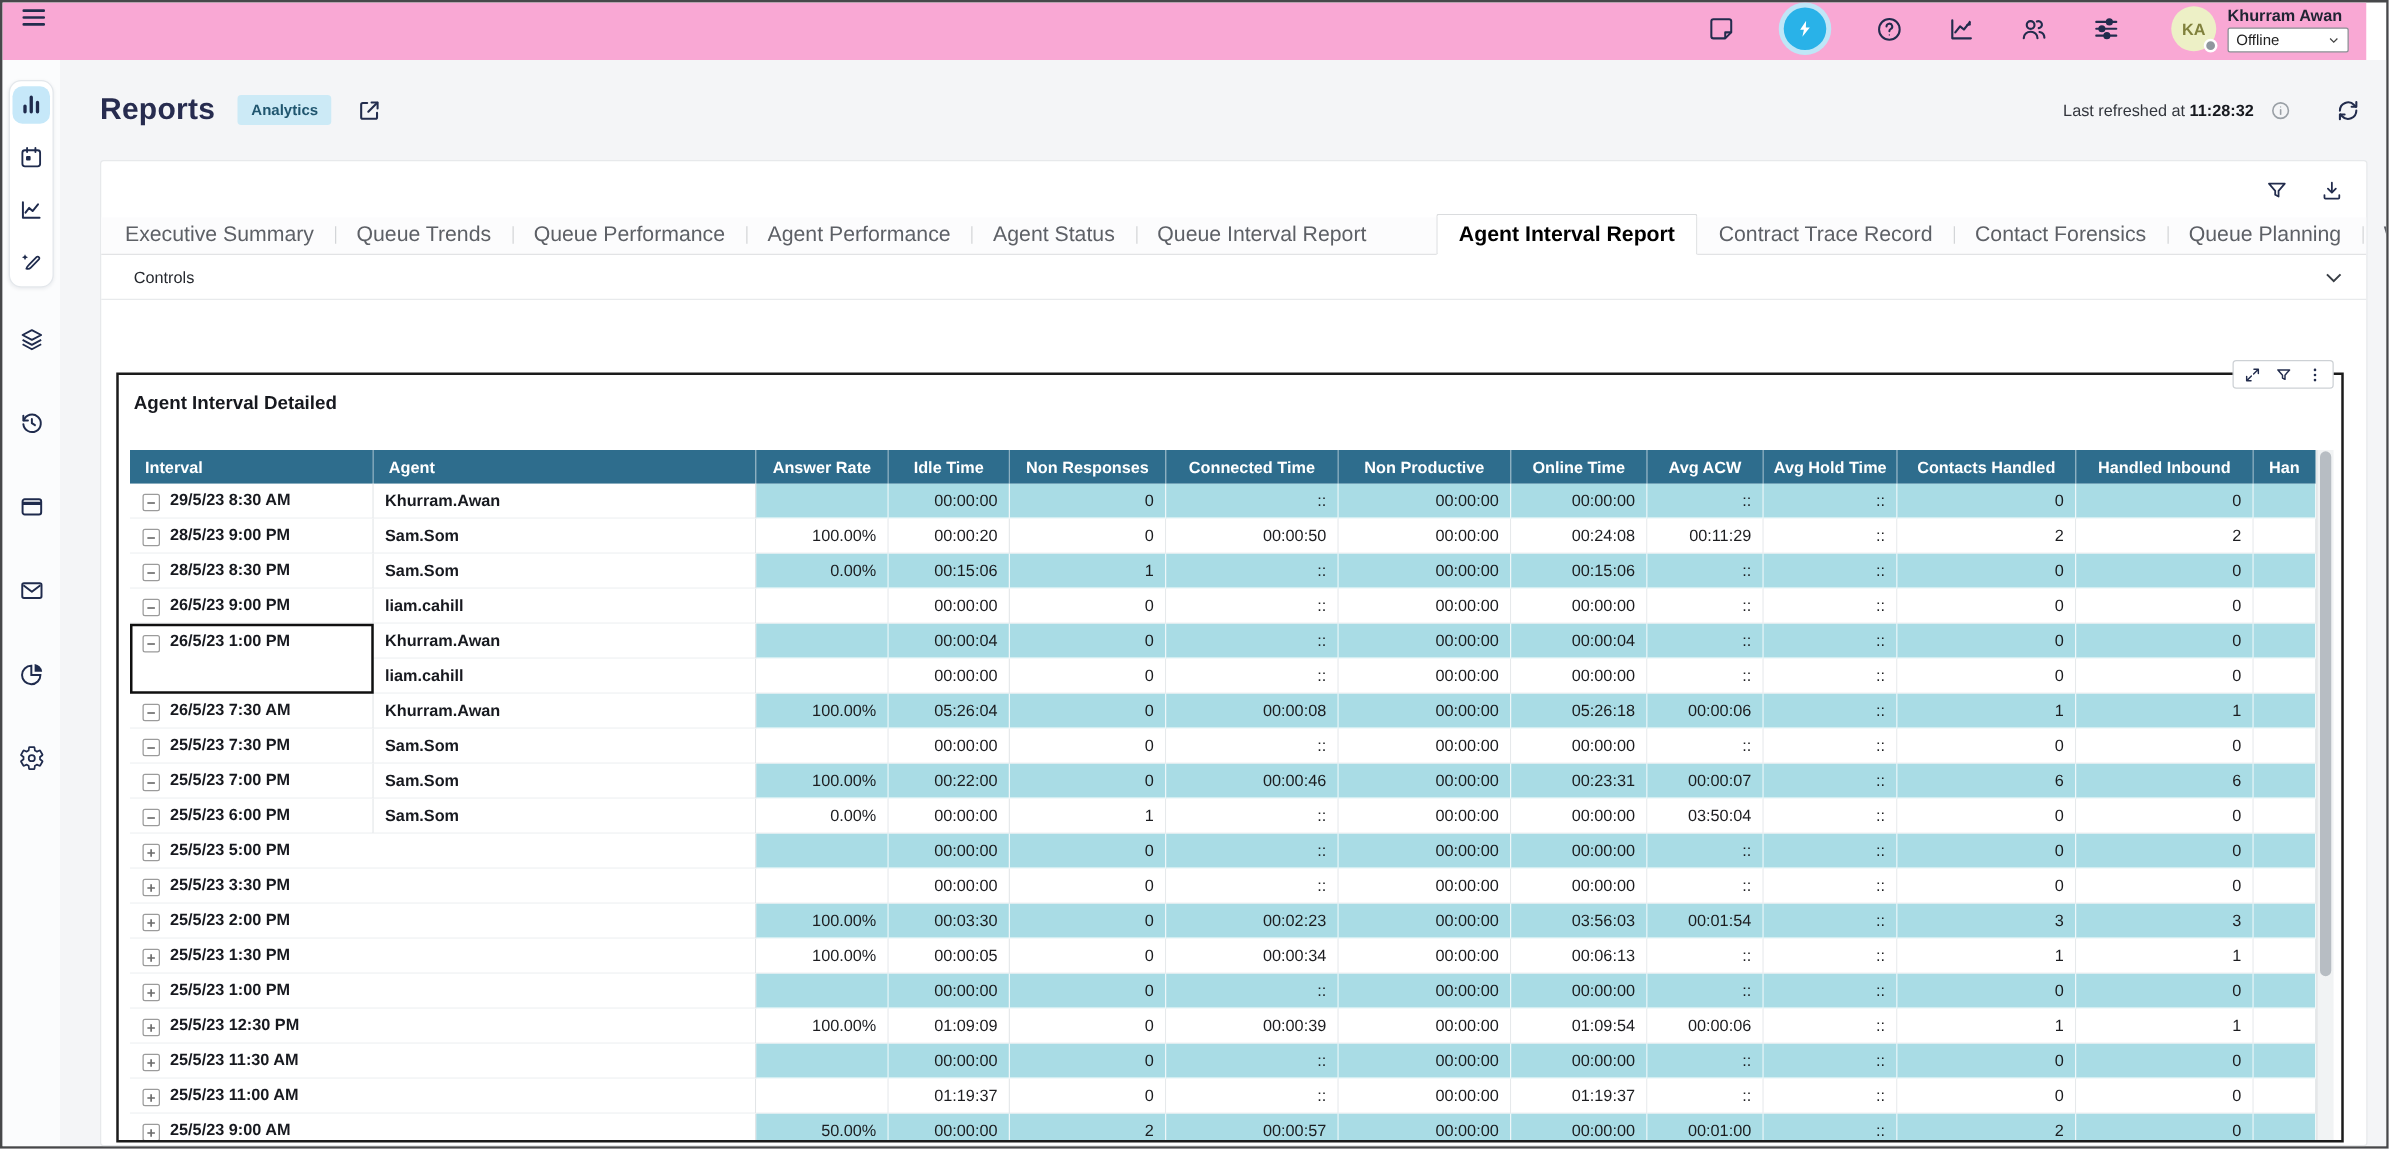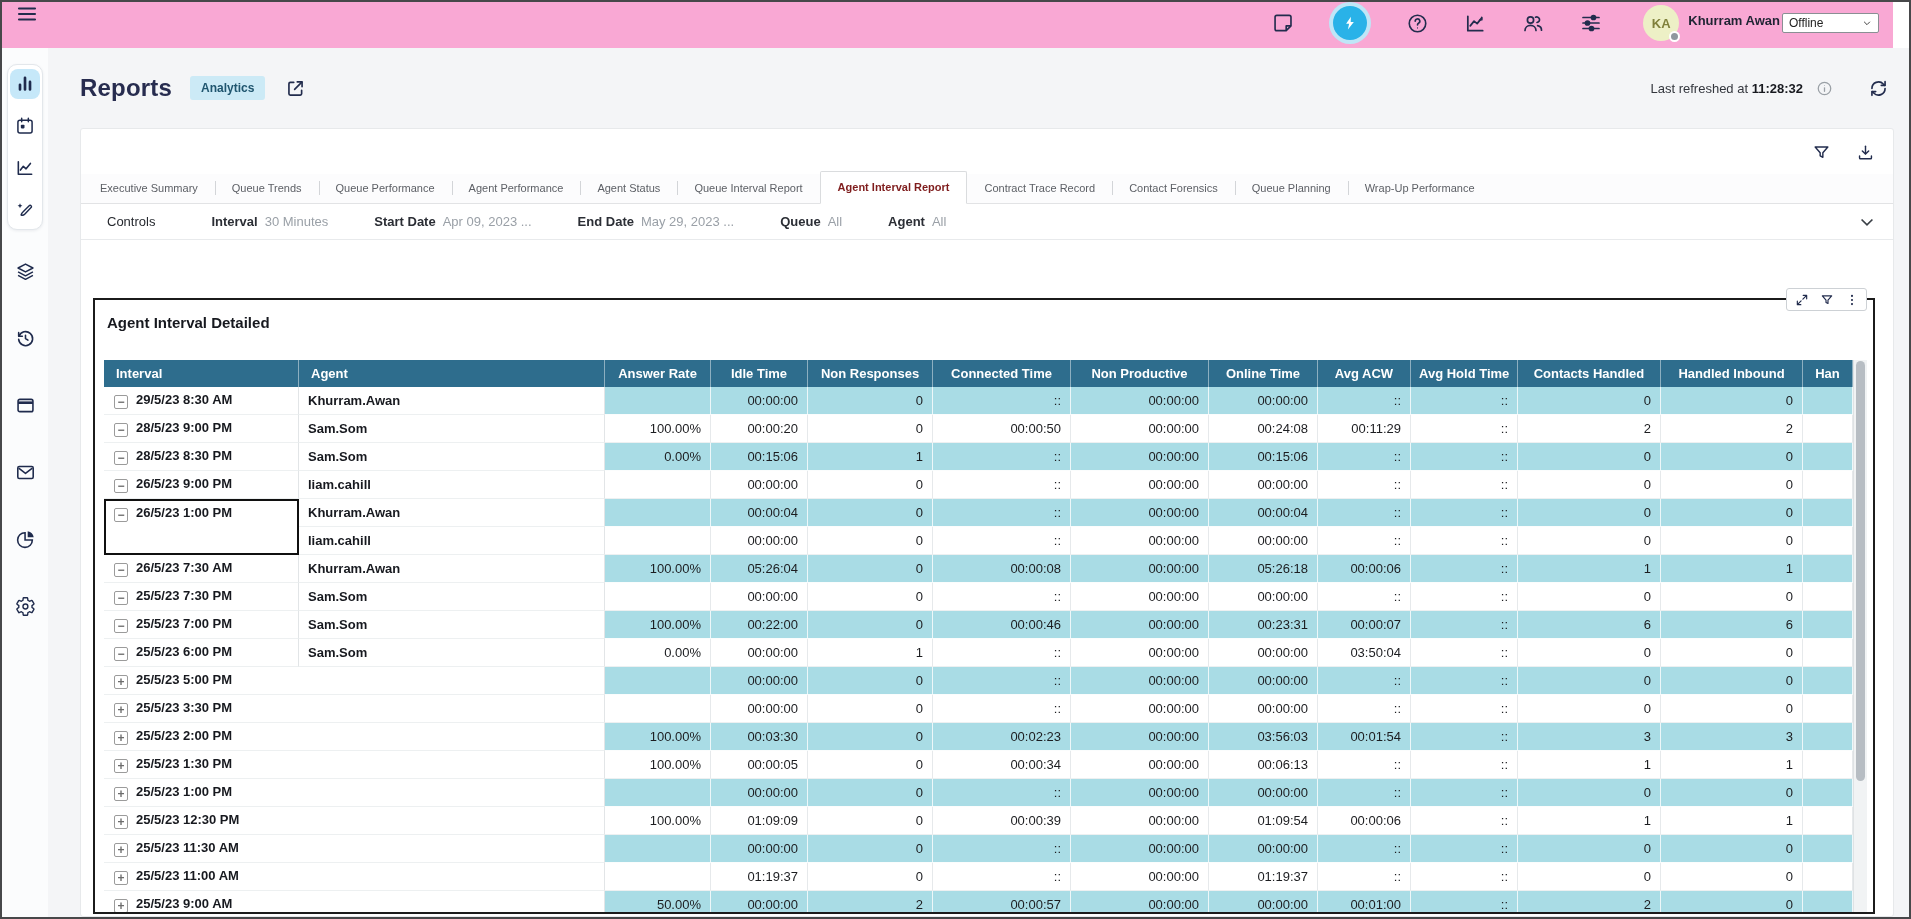--- a/index.html
+++ b/index.html
@@ -9,21 +9,21 @@
   
   .topbar { position:absolute; left:0; top:0; right:16px; height:46px; background:#f9a8d4; display:flex; align-items:flex-start; z-index:5; }
   .hamburger { margin-left:13px; cursor:pointer; }
   .topbar-right { margin-left:auto; display:flex; align-items:center; gap:34px; padding-right:14px; }
   .tb-icon { width:24px; height:24px; display:flex; align-items:center; justify-content:center; cursor:pointer; }
   .flash-wrap { width:42px; height:42px; border-radius:50%; background:#bfe6f7; display:flex; align-items:center; justify-content:center; }
   .flash-circle { width:34px; height:34px; border-radius:50%; background:#29b2e8; display:flex; align-items:center; justify-content:center; }
   .user-block { display:flex; align-items:center; gap:9px; margin-left:6px; }
   .avatar { position:relative; width:36px; height:36px; border-radius:50%; background:#edf0c6; color:#80813c; font-weight:bold; font-size:13px; display:flex; align-items:center; justify-content:center; }
   .status-dot { position:absolute; right:-1px; bottom:-1px; width:11px; height:11px; border-radius:50%; background:#8f979e; border:2px solid #fff; }
-  .user-meta { display:flex; flex-direction:row; gap:2px; }
+  .user-meta { display:flex; flex-direction:column; gap:2px; }
   .user-name { font-size:13px; font-weight:bold; color:#1f2433; }
   .status-select { width:97px; height:20px; border:1px solid #8a8f94; border-radius:2px; background:#fff; font-size:12px; color:#222; display:flex; align-items:center; justify-content:space-between; padding:0 6px; cursor:pointer; }
 
   
   .sidebar { position:absolute; left:0; top:46px; bottom:0; width:46px; background:#fbfcfd; z-index:4; }
   .nav-group { margin:16px auto 0; width:36px; background:#fff; border:1px solid #e3e7eb; border-radius:10px; box-shadow:0 1px 3px rgba(30,40,60,.08); padding:4px 0; display:flex; flex-direction:column; align-items:center; gap:12px; }
   .nav-item { width:30px; height:30px; border-radius:8px; display:flex; align-items:center; justify-content:center; cursor:pointer; }
   .nav-item.active { background:#c6e8f9; }
   .nav-loose { margin-top:26px; display:flex; flex-direction:column; align-items:center; gap:37px; }
 
@@ -36,23 +36,23 @@
   .refresh-zone { margin-left:auto; display:flex; align-items:center; gap:13px; }
   .refreshed-text { font-size:13px; color:#33363d; }
   .refreshed-text b { color:#17191f; }
 
   .card { position:absolute; left:32px; right:15px; top:80px; bottom:0; background:#fff; border:1px solid #e7e9eb; border-radius:3px; }
   .card-tools { position:absolute; top:13px; right:18px; display:flex; gap:24px; z-index:3; }
   .card-tools .tb-icon { width:20px; height:20px; }
 
   
   .tabstrip { margin-top:45px; height:30px; display:flex; align-items:flex-end; background:#fcfcfd; border-bottom:1px solid #e2e3e5; padding-left:2px; }
-  .tab { position:relative; font-size:11px; color:#5d6066; line-height:30px; padding:0 17px; white-space:nowrap; cursor:pointer; }
+  .tab { position:relative; font-size:17px; color:#5d6066; line-height:30px; padding:0 17px; white-space:nowrap; cursor:pointer; }
   .tab:not(:first-child)::before { content:""; position:absolute; left:0; top:8px; width:1px; height:14px; background:#d3d5d8; }
-  .tab.active { background:#fff; color:#7f1d1d; font-weight:bold; border:1px solid #dadcde; border-bottom:1px solid #fff; margin-bottom:-1px; line-height:31px; border-radius:2px 2px 0 0; }
+  .tab.active { background:#fff; color:#000000; font-weight:bold; border:1px solid #dadcde; border-bottom:1px solid #fff; margin-bottom:-1px; line-height:31px; border-radius:2px 2px 0 0;margin-left:39px; }
   .tab.active::before, .tab.active + .tab::before { display:none; }
 
   
   .controls { position:relative; height:36px; display:flex; align-items:center; border-bottom:1px solid #e8eaec; padding:0 16px 0 26px; }
   .controls-label { font-size:13px; color:#26292f; margin-right:56px;text-align:right; }
   .controls-filters { display:flex; gap:46px; }
   .filter { font-size:13px; cursor:pointer; }
   .filter b { color:#2b2e35; font-weight:bold; }
   .filter i { font-style:normal; color:#9aa0a7; margin-left:7px; }
   .controls-chevron { position:absolute; right:16px; top:8px; cursor:pointer; }
@@ -290,27 +290,20 @@
           <span class="tab">Queue Interval Report</span>
           <span class="tab active">Agent Interval Report</span>
           <span class="tab">Contract Trace Record</span>
           <span class="tab">Contact Forensics</span>
           <span class="tab">Queue Planning</span>
           <span class="tab">Wrap-Up Performance</span>
         </div>
 
       <div class="controls">
         <span class="controls-label">Controls</span>
-        <div class="controls-filters">
-            <span class="filter"><b>Interval</b><i>30 Minutes</i></span>
-            <span class="filter"><b>Start Date</b><i>Apr 09, 2023 ...</i></span>
-            <span class="filter"><b>End Date</b><i>May 29, 2023 ...</i></span>
-            <span class="filter"><b>Queue</b><i>All</i></span>
-            <span class="filter"><b>Agent</b><i>All</i></span>
-          </div>
         <span class="controls-chevron">
           <svg class="ico" width="20" height="20" viewBox="0 0 24 24" fill="none" stroke="#3a3f46" stroke-width="2">
               <path d="M5.5 9l6.5 6.5L18.5 9"></path>
             </svg>
         </span>
       </div>
 
 
       <div class="panel">
         <div class="panel-toolbar">

